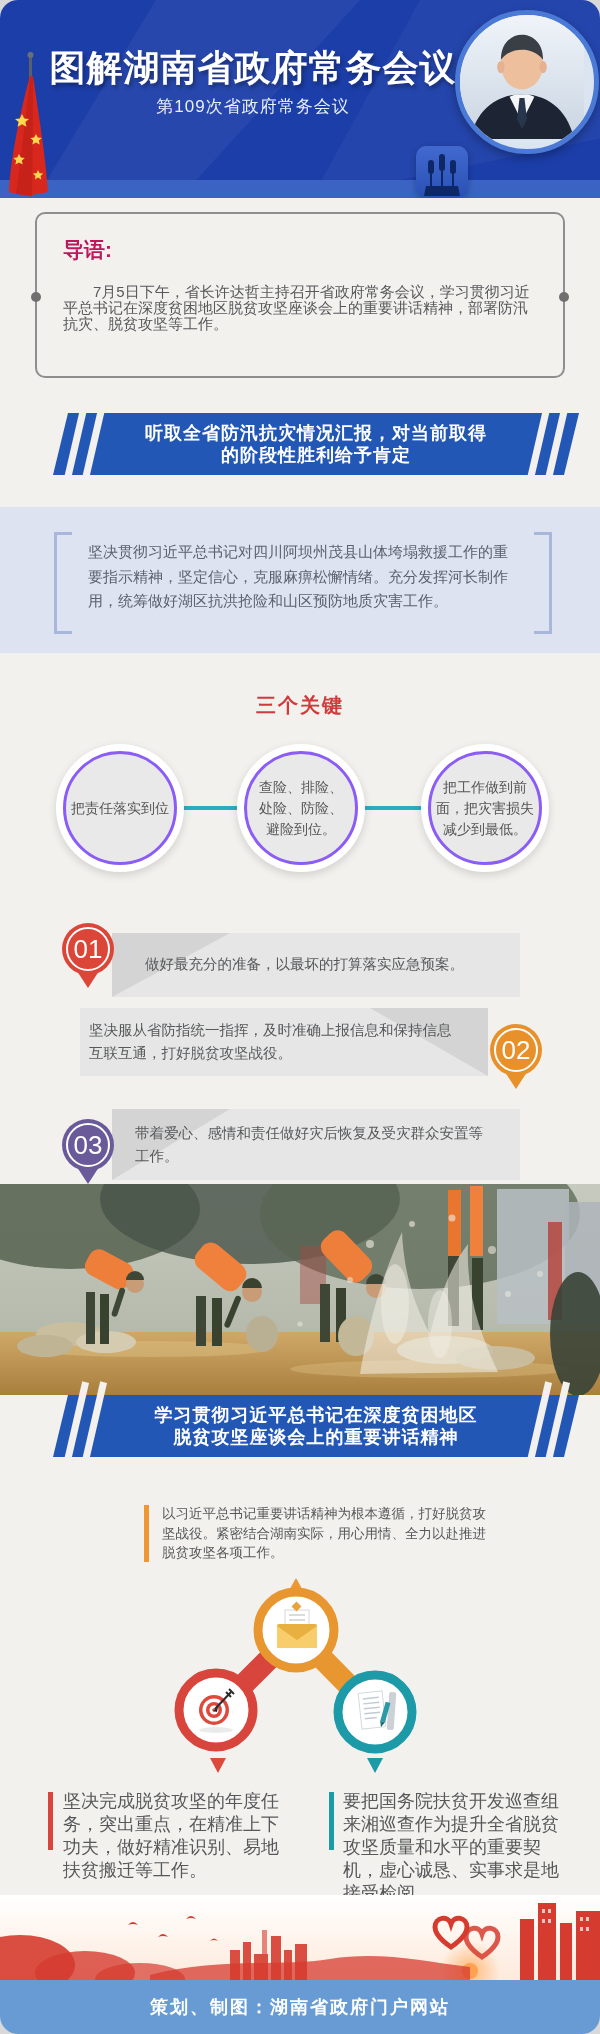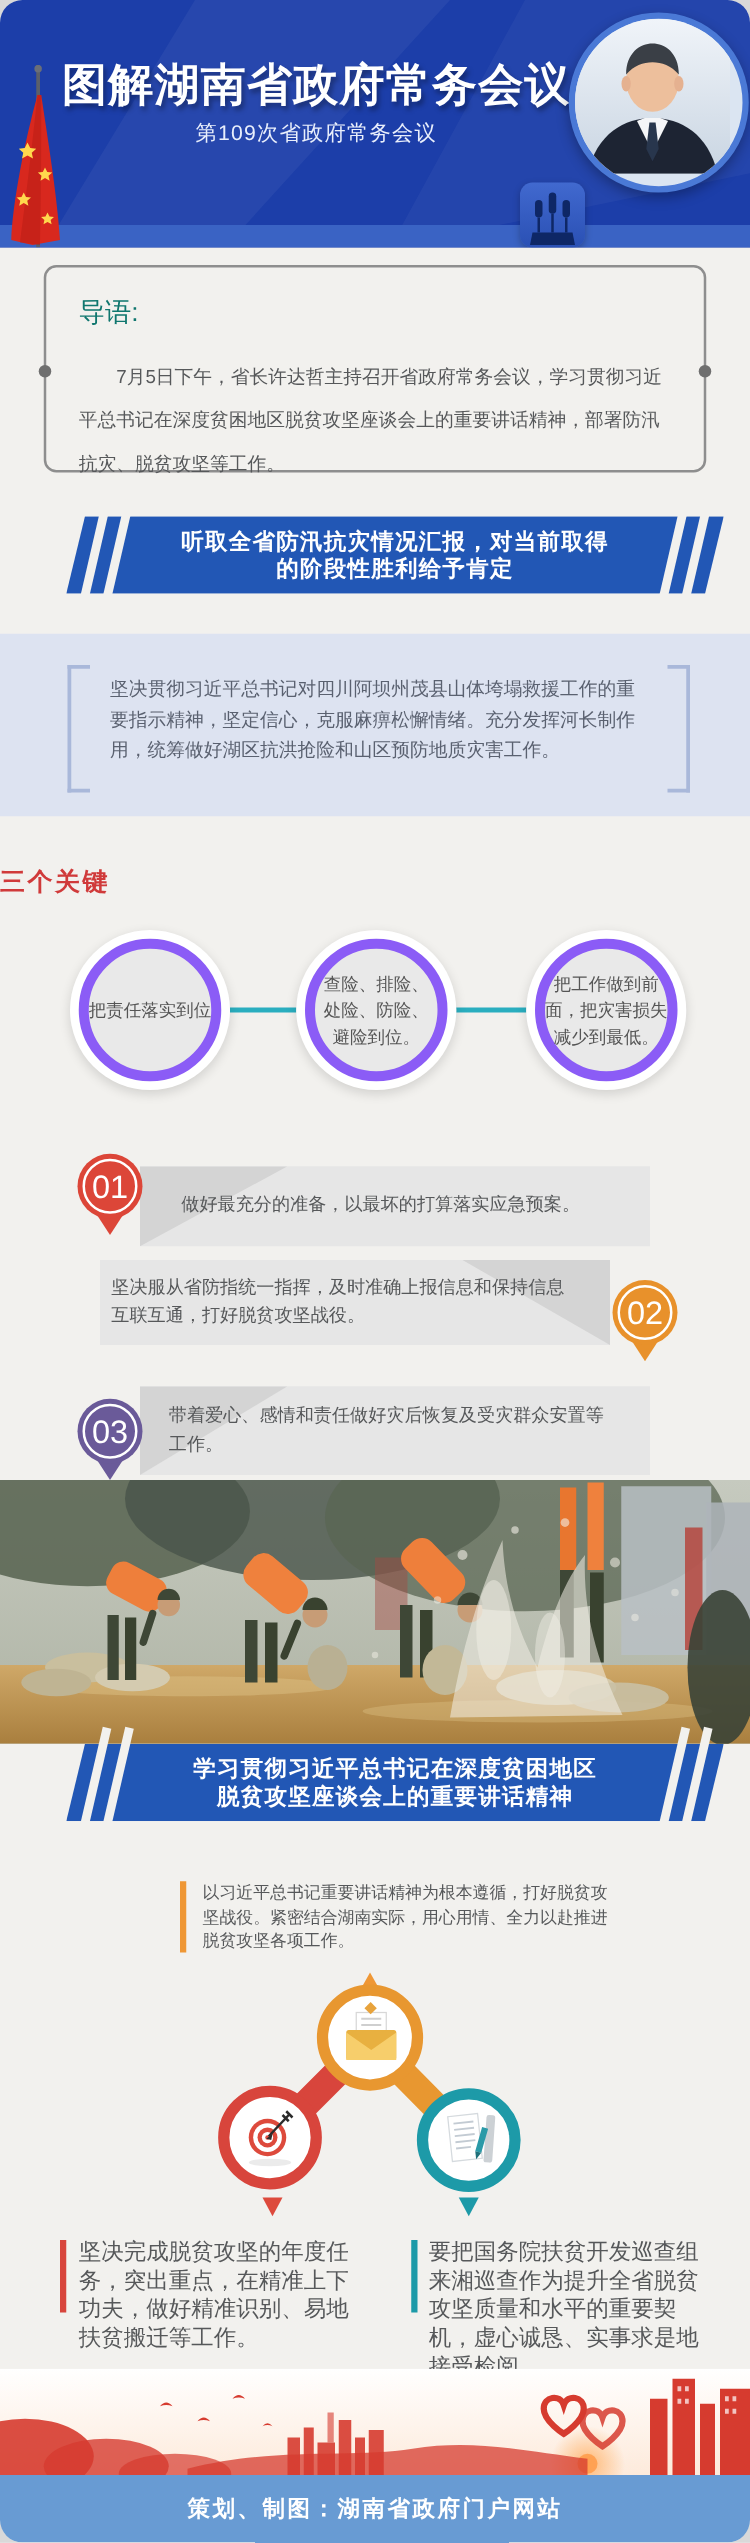--- a/index.html
+++ b/index.html
@@ -17,44 +17,44 @@
   .header-subtitle{position:absolute;left:18px;top:95px;width:470px;text-align:center;color:#e9effc;font-size:17px;letter-spacing:1px;}
   .portrait{position:absolute;left:455px;top:10px;width:134px;height:134px;border-radius:50%;
     border:5px solid #4a79d6;background:#dbe5f2;overflow:hidden;box-shadow:0 4px 10px rgba(0,0,0,.3);}
   .mic-box{position:absolute;left:416px;top:146px;width:52px;height:52px;border-radius:10px;
     background:linear-gradient(180deg,#4169cf,#2a50b4);box-shadow:0 2px 6px rgba(0,0,0,.25);}
 
   
   .intro-box{position:absolute;left:35px;top:212px;width:526px;height:162px;border:2px solid #8e8e8e;border-radius:10px;}
   .intro-dot{position:absolute;width:10px;height:10px;border-radius:50%;background:#6f6f6f;top:292px;}
   .intro-dot.l{left:31px;} .intro-dot.r{left:559px;}
-  .intro-label{position:absolute;left:63px;top:236px;font-size:21px;font-weight:normal;color:#0f766e;}
-  .intro-text{position:absolute;left:63px;top:284px;width:478px;font-size:15px;line-height:35px;color:#56585a;text-indent:2em;}
+  .intro-label{position:absolute;left:63px;top:236px;font-size:21px;font-weight:bold;color:#be185d;}
+  .intro-text{position:absolute;left:63px;top:284px;width:478px;font-size:15px;line-height:16px;color:#56585a;text-indent:2em;}
 
   
   .banner{position:absolute;left:16px;width:600px;height:62px;}
   .banner-band{position:absolute;inset:0;background:#2257b5;clip-path:polygon(52px 0,563px 0,548px 100%,37px 100%);}
   .banner .stripe{position:absolute;top:-14px;width:7px;height:90px;background:#f2f1ee;transform:rotate(13deg);}
   .banner .s1{left:56px;} .banner .s2{left:74px;} .banner .s3{left:519px;} .banner .s4{left:537px;}
   .banner-text{position:absolute;left:0;top:50%;transform:translateY(-50%);width:100%;text-align:center;
     color:#fff;font-weight:bold;font-size:18px;line-height:22px;letter-spacing:1px;}
   .banner1{top:413px;} .banner2{top:1395px;}
 
   
   .quote-sec{position:absolute;left:0;top:507px;width:600px;height:146px;background:#dde3f1;}
   .bracket{position:absolute;top:25px;width:15px;height:96px;border-top:3px solid #a9b8da;border-bottom:3px solid #a9b8da;}
   .bracket.bl{left:54px;border-left:3px solid #a9b8da;}
   .bracket.br{right:48px;border-right:3px solid #a9b8da;}
   .quote-text{position:absolute;left:88px;top:33px;width:434px;font-size:15px;line-height:24.5px;color:#5a6170;}
 
   
-  .keys-title{position:absolute;left:0;top:692px;width:600px;font-size:20px;font-weight:bold;color:#d03a3a;letter-spacing:2px;}
+  .keys-title{position:absolute;left:0;top:692px;width:600px;text-align:center;font-size:20px;font-weight:bold;color:#d03a3a;letter-spacing:2px;}
   .key-circle{position:absolute;top:744px;width:128px;height:128px;border-radius:50%;background:#fff;
     box-shadow:0 3px 9px rgba(0,0,0,.14);display:flex;align-items:center;justify-content:center;}
-  .key-inner{width:114px;height:114px;border-radius:50%;border:8px solid #8b5cf6;background:#e9e9e9;
+  .key-inner{width:114px;height:114px;border-radius:50%;border:3px solid #8b5cf6;background:#e9e9e9;
     display:flex;flex-direction:column;align-items:center;justify-content:center;text-align:center;
     font-size:14px;color:#555;line-height:21px;box-sizing:border-box;}
   .kc1{left:56px;} .kc2{left:237px;} .kc3{left:421px;}
   .key-link{position:absolute;top:806px;height:4px;background:#2aaebf;}
   .kl1{left:184px;width:53px;} .kl2{left:365px;width:56px;}
 
   
   .point-box{position:absolute;background:#e6e6e6;display:flex;align-items:center;
     font-size:14.5px;color:#56585a;line-height:23px;box-sizing:border-box;}
   .point-box::before{content:"";position:absolute;top:0;height:100%;width:118px;background:#d4d4d4;}

